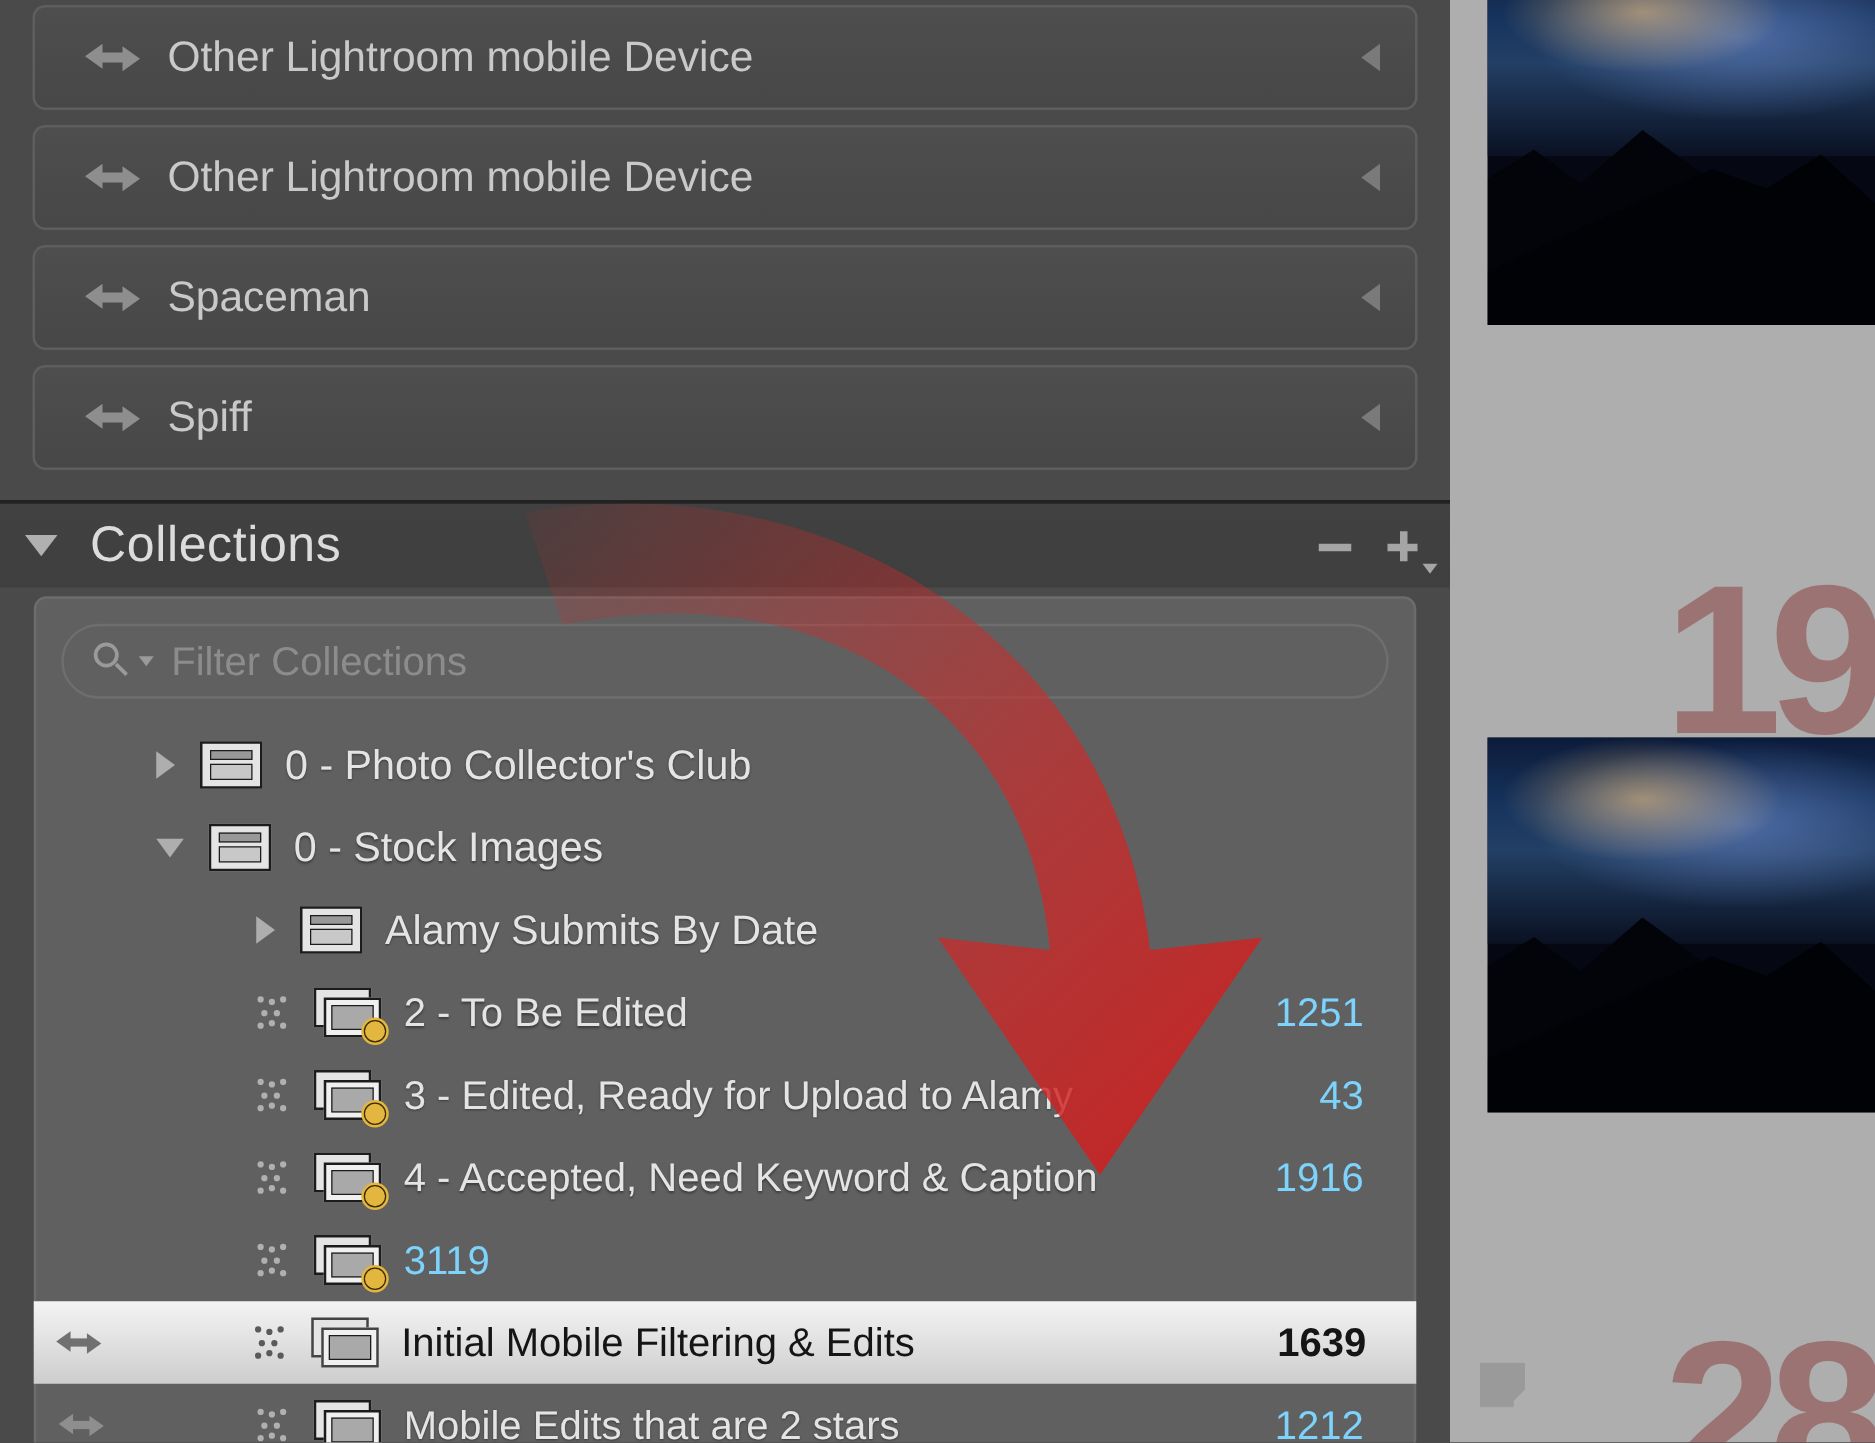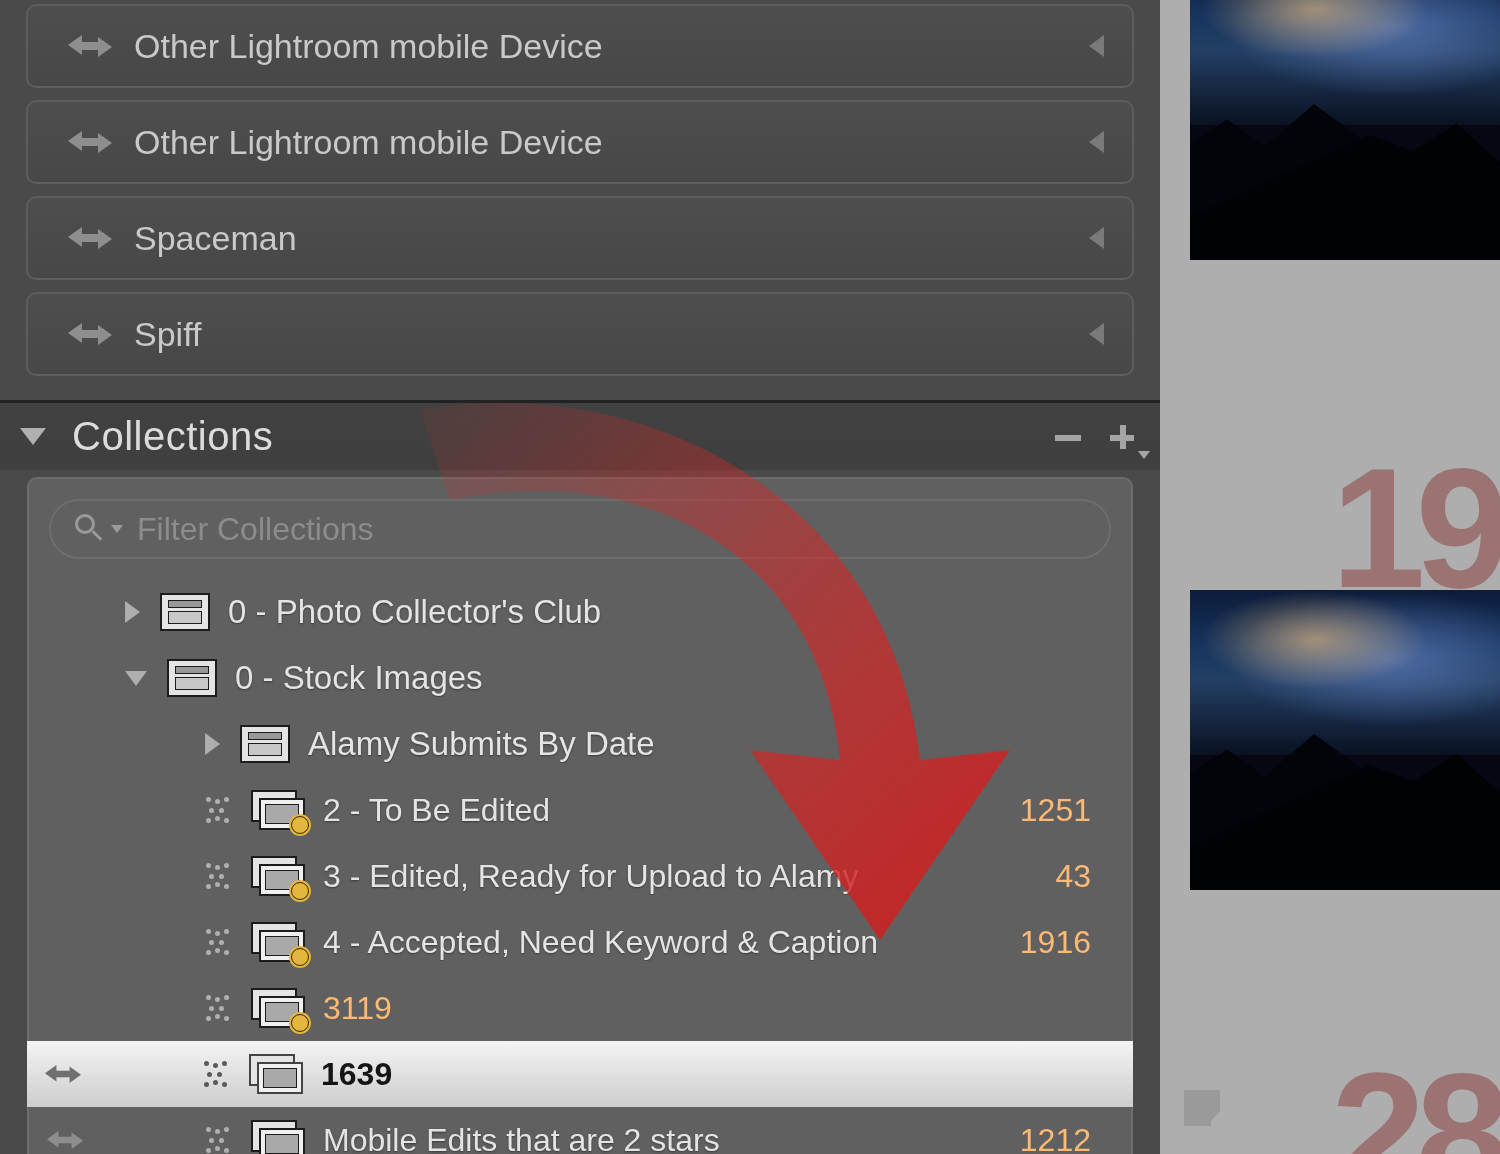--- a/index.html
+++ b/index.html
@@ -149,21 +149,21 @@
   
   .tree { position: relative; }
   .tree-row {
     height: 66px;
     display: flex; align-items: center;
     padding-right: 40px;
     position: relative;
     font-size: 32px; color: #e4e4e4;
   }
   .tree-row.set { font-size: 33px; }
-  .tree-row .count { color: #fdba74; font-size: 32px; }
+  .tree-row .count { color: #7dd3fc; font-size: 32px; }
   .tree-row.selected {
     background: linear-gradient(#f4f4f4,#cdcdcd);
     color: #151515;
     margin: 0 -2px;
   }
   .tree-row.selected .count { color: #151515; font-weight: 600; }
   .tree-row.selected .label { font-weight: 500; text-shadow: none; }
   .tree-row .label { flex: 1; text-shadow: 0 1px 2px rgba(0,0,0,0.4); white-space: nowrap; overflow: hidden; text-overflow: ellipsis; }
 
   .indent-1 { padding-left: 96px; }
@@ -445,20 +445,21 @@
             <span style="left:4px;top:12px"></span>
             <span style="left:14px;top:12px"></span>
             <span style="left:1px;top:22px"></span>
             <span style="left:10px;top:20px"></span>
             <span style="left:19px;top:22px"></span>
           </span>
         <span class="coll-icon plain">
             <span class="back"></span>
             <span class="front"></span>
           </span>
+        <span class="label">Initial Mobile Filtering &amp; Edits</span>
         <span class="count">1639</span>
       </div>
 
       <div class="tree-row indent-2">
         <span class="sync-icon row-sync">
             <span class="sync-bar1"></span>
             <span class="sync-bar2"></span>
           </span>
         <span class="grip">
             <span style="left:1px;top:1px"></span>

